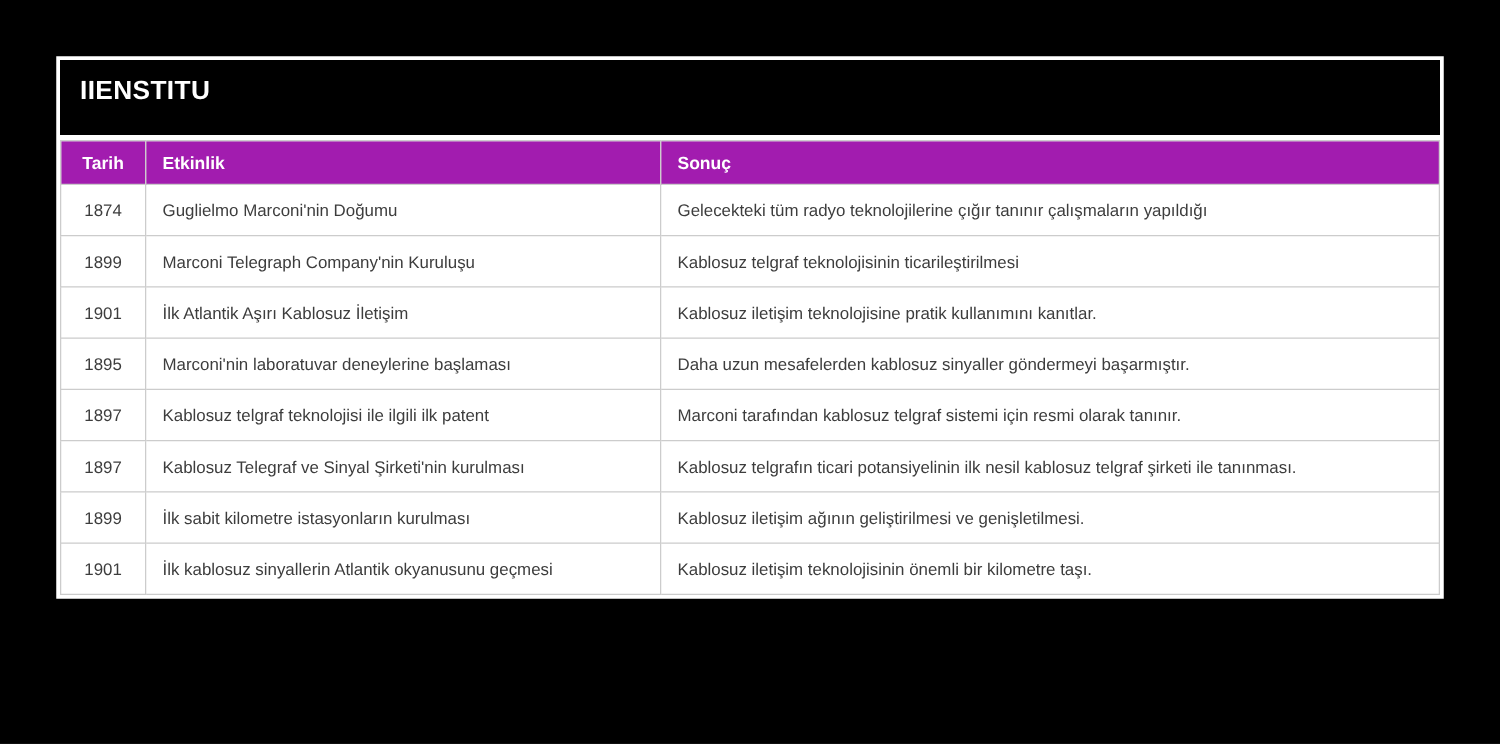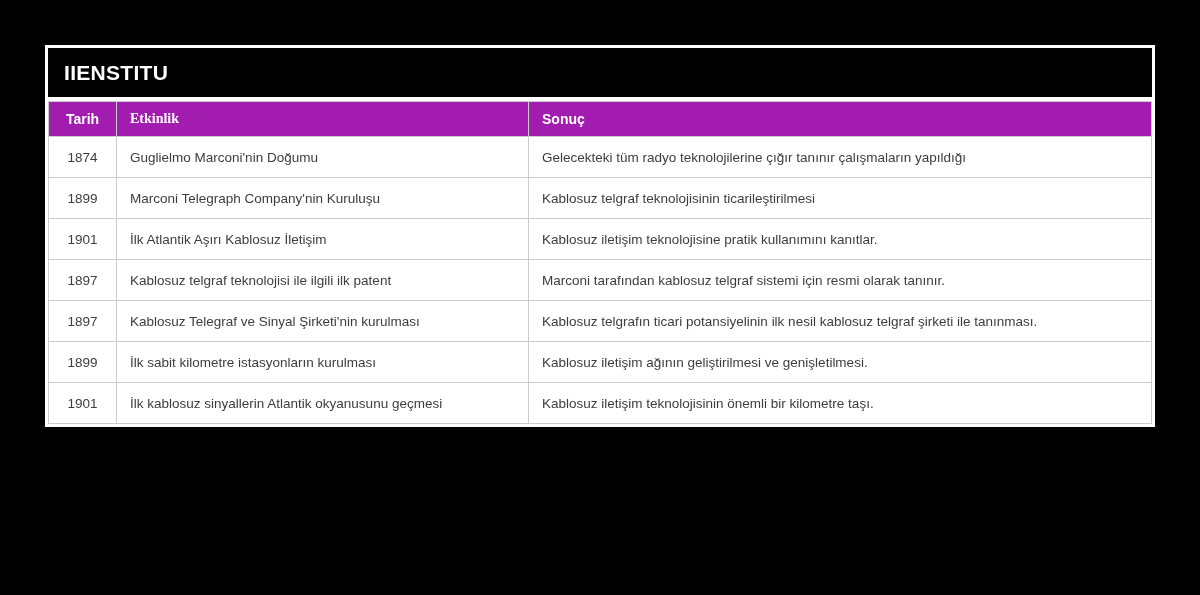--- a/index.html
+++ b/index.html
@@ -16,21 +16,21 @@
     left: 45px;
     top: 45px;
     width: 1110px;
     box-sizing: border-box;
     background: #ffffff;
     padding: 3px;
   }
   .title-bar {
     background: #000000;
     color: #ffffff;
-    height: 49px;
+    height: 60px;
     line-height: 49px;
     padding-left: 16px;
     font-size: 21px;
     font-weight: 700;
     letter-spacing: 0.3px;
     margin-bottom: 4px;
   }
   table.timeline {
     width: 100%;
     border-collapse: collapse;
@@ -47,21 +47,20 @@
     padding: 0 0 0 13px;
     vertical-align: middle;
   }
   table.timeline th.col-tarih {
     width: 67px;
     text-align: center;
     padding: 0;
   }
   table.timeline th.col-etkinlik {
     width: 398px;
-    font-family: Liberation Serif, serif;
   }
   table.timeline td {
     background: #ffffff;
     color: #3d3d3d;
     font-size: 13.5px;
     height: 40px;
     border: 1px solid #cccccc;
     padding: 0 4px 0 13px;
     vertical-align: middle;
     white-space: nowrap;
@@ -99,20 +98,25 @@
     <td class="cell-sonuc">Kablosuz telgraf teknolojisinin ticarileştirilmesi</td>
   </tr>
 
   <tr>
     <td class="cell-tarih">1901</td>
     <td class="cell-etkinlik">İlk Atlantik Aşırı Kablosuz İletişim</td>
     <td class="cell-sonuc">Kablosuz iletişim teknolojisine pratik kullanımını kanıtlar.</td>
   </tr>
 
 
+  <tr>
+    <td class="cell-tarih">1895</td>
+    <td class="cell-etkinlik">Marconi'nin laboratuvar deneylerine başlaması</td>
+    <td class="cell-sonuc">Daha uzun mesafelerden kablosuz sinyaller göndermeyi başarmıştır.</td>
+  </tr>
 
   <tr>
     <td class="cell-tarih">1897</td>
     <td class="cell-etkinlik">Kablosuz telgraf teknolojisi ile ilgili ilk patent</td>
     <td class="cell-sonuc">Marconi tarafından kablosuz telgraf sistemi için resmi olarak tanınır.</td>
   </tr>
 
   <tr>
     <td class="cell-tarih">1897</td>
     <td class="cell-etkinlik">Kablosuz Telegraf ve Sinyal Şirketi'nin kurulması</td>

